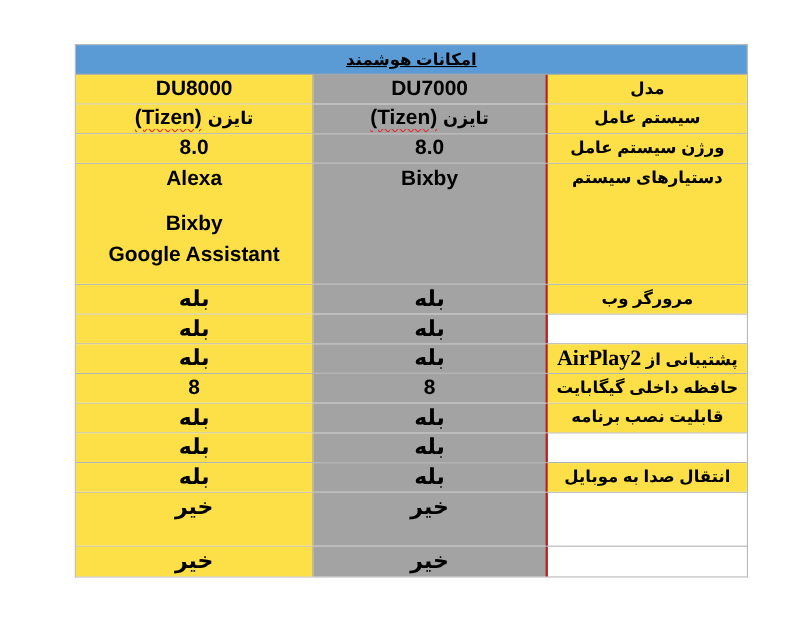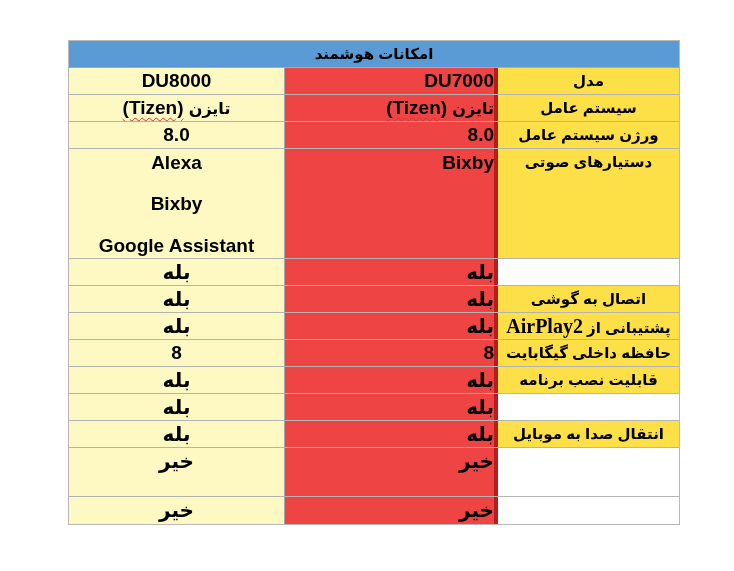--- a/index.html
+++ b/index.html
@@ -2,26 +2,26 @@
 <html><head>
   <meta charset="utf-8">
   <style>
     html, body { margin:0; padding:0; background:#ffffff; }
     body { width:734px; height:571px; position:relative; overflow:hidden;
            font-family:"Liberation Sans", "DejaVu Sans", sans-serif; }
     .tbl { position:absolute; left:68px; top:40px; width:612px;
            border:1px solid #b8b8b8; box-sizing:border-box; }
     .hdr { height:26px; background:#5b9bd5; border-bottom:1px solid #a9a9a9;
            display:flex; align-items:center; justify-content:center;
-           font-weight:bold; font-size:15px; color:#000; direction:rtl; }
+           font-weight:bold; font-size:15px; color:#000; direction:rtl;text-decoration:underline; }
     .row { display:flex; border-bottom:1px solid #b3b3b3; box-sizing:border-box; }
     .row:last-child { border-bottom:none; }
     .c { box-sizing:border-box; text-align:center; font-weight:bold; color:#000; }
-    .c1 { width:216px; background:#fef9c3; border-right:1px solid #a6a6a6; }
-    .c2 { width:213px; background:#ef4444; border-right:4px solid #b91c1c;text-align:right; }
+    .c1 { width:216px; background:#fde047; border-right:1px solid #a6a6a6; }
+    .c2 { width:213px; background:#a3a3a3; border-right:2px solid #b91c1c; }
     .c3 { flex:1; background:#fde047; direction:rtl; }
     .v { font-size:19px; line-height:26px; }
     .fa { font-size:20px; line-height:26px; direction:rtl; }
     .lab { font-size:15px; line-height:26px; }
     .serif { font-family:"Liberation Serif", "DejaVu Serif", serif; font-size:20px; }
     .wavy { text-decoration:underline wavy #e03030; text-decoration-thickness:1px; text-underline-offset:3px; }
     .multi .v { line-height:41px; }
   </style>
 </head>
 <body>
@@ -50,37 +50,37 @@
   <div class="row" style="height:27px">
     <div class="c c1 v">8.0</div>
     <div class="c c2 v">8.0</div>
     <div class="c c3 lab">ورژن سیستم عامل</div>
   </div>
 
   <div class="row multi" style="height:110px">
     <div class="c c1" style="padding-top:0">
       <div class="v" style="line-height:28px;height:28px">Alexa</div>
       <div class="v" style="line-height:28px;height:28px;margin-top:13px">Bixby</div>
-      <div class="v" style="line-height:28px;height:28px;margin-top:14px">Google Assistant</div>
+      <div class="v" style="line-height:28px;height:28px;margin-top:0">Google Assistant</div>
     </div>
     <div class="c c2">
       <div class="v" style="line-height:28px">Bixby</div>
     </div>
-    <div class="c c3 lab" style="line-height:26px">دستیارهای صوتی</div>
+    <div class="c c3 lab" style="line-height:26px">دستیارهای سیستم</div>
   </div>
 
   <div class="row" style="height:27px">
     <div class="c c1 fa">بله</div>
     <div class="c c2 fa">بله</div>
+    <div class="c c3 lab">مرورگر وب</div>
   </div>
 
   <div class="row" style="height:27px">
     <div class="c c1 fa">بله</div>
     <div class="c c2 fa">بله</div>
-    <div class="c c3 lab">اتصال به گوشی</div>
   </div>
 
   <div class="row" style="height:27px">
     <div class="c c1 fa">بله</div>
     <div class="c c2 fa">بله</div>
     <div class="c c3 lab">
       <span>پشتیبانی از</span>
       <span class="serif">AirPlay2</span>
     </div>
   </div>

